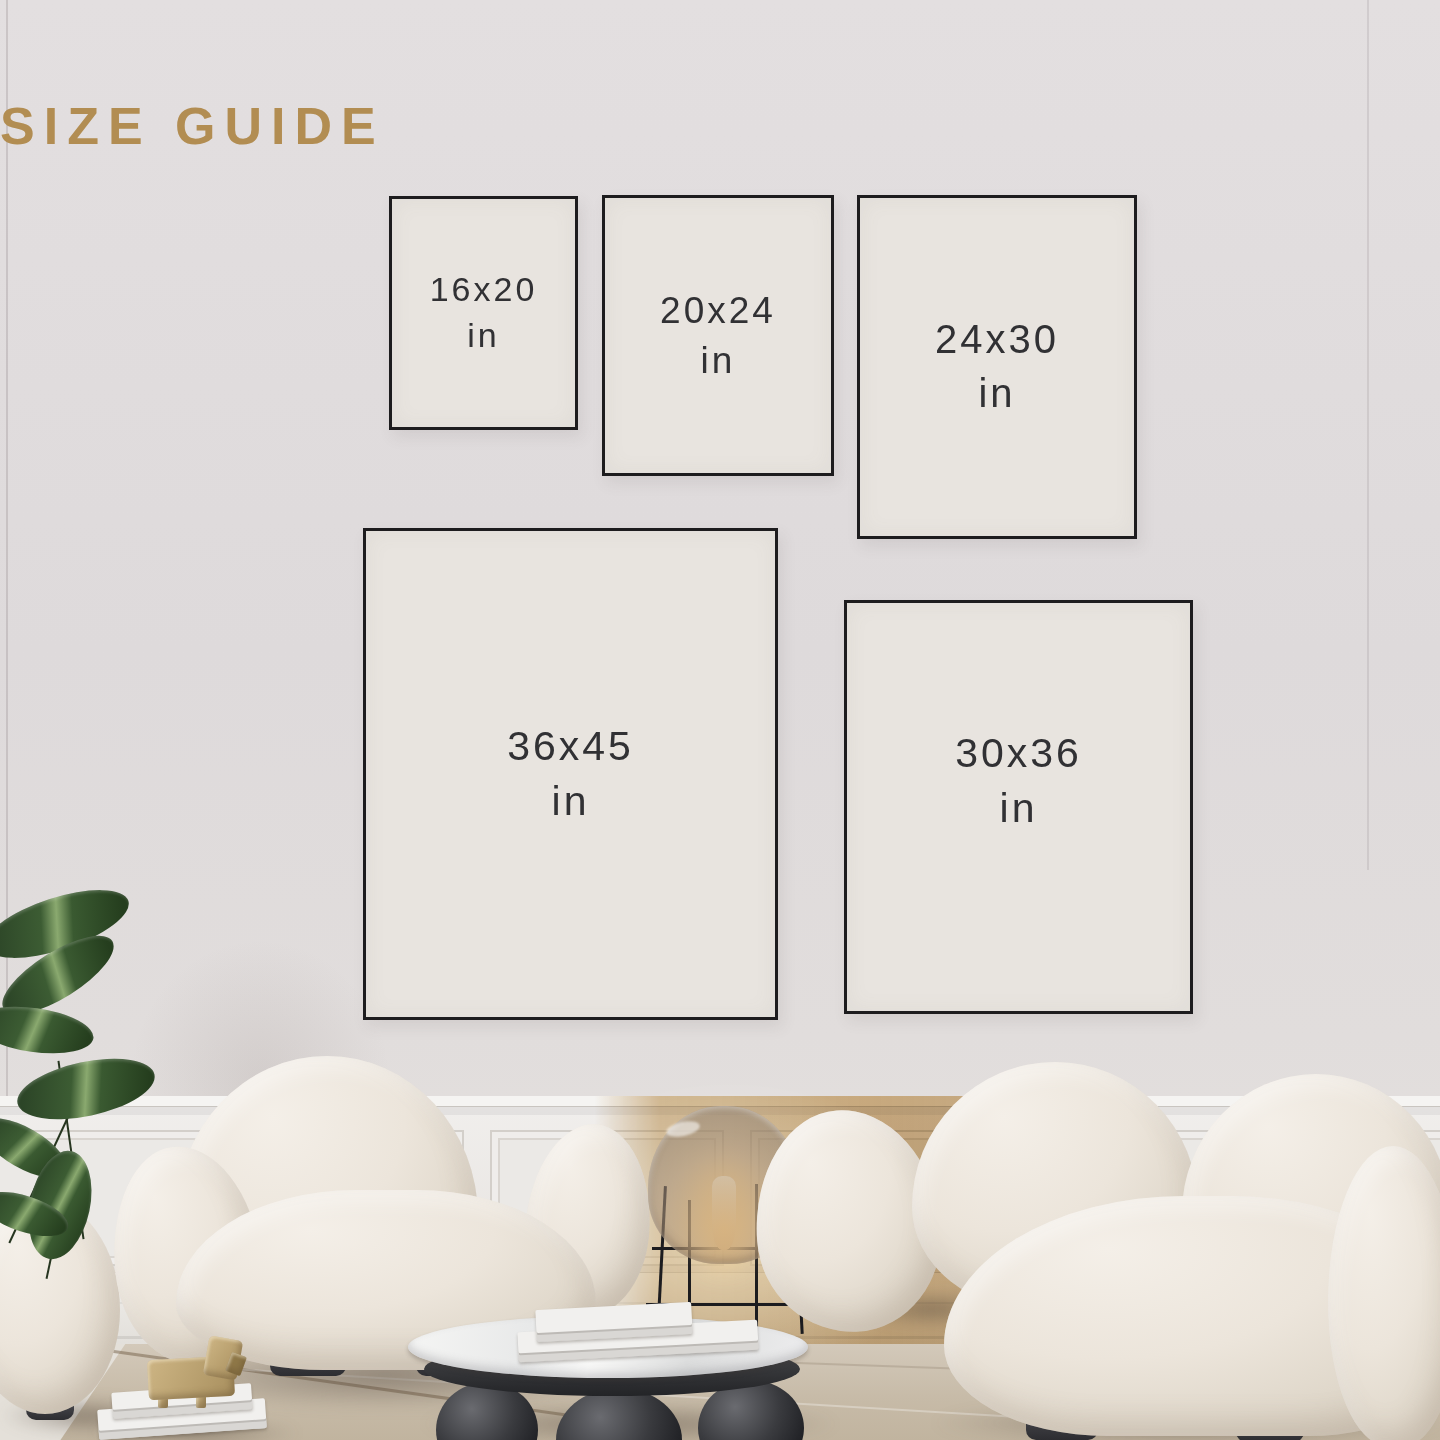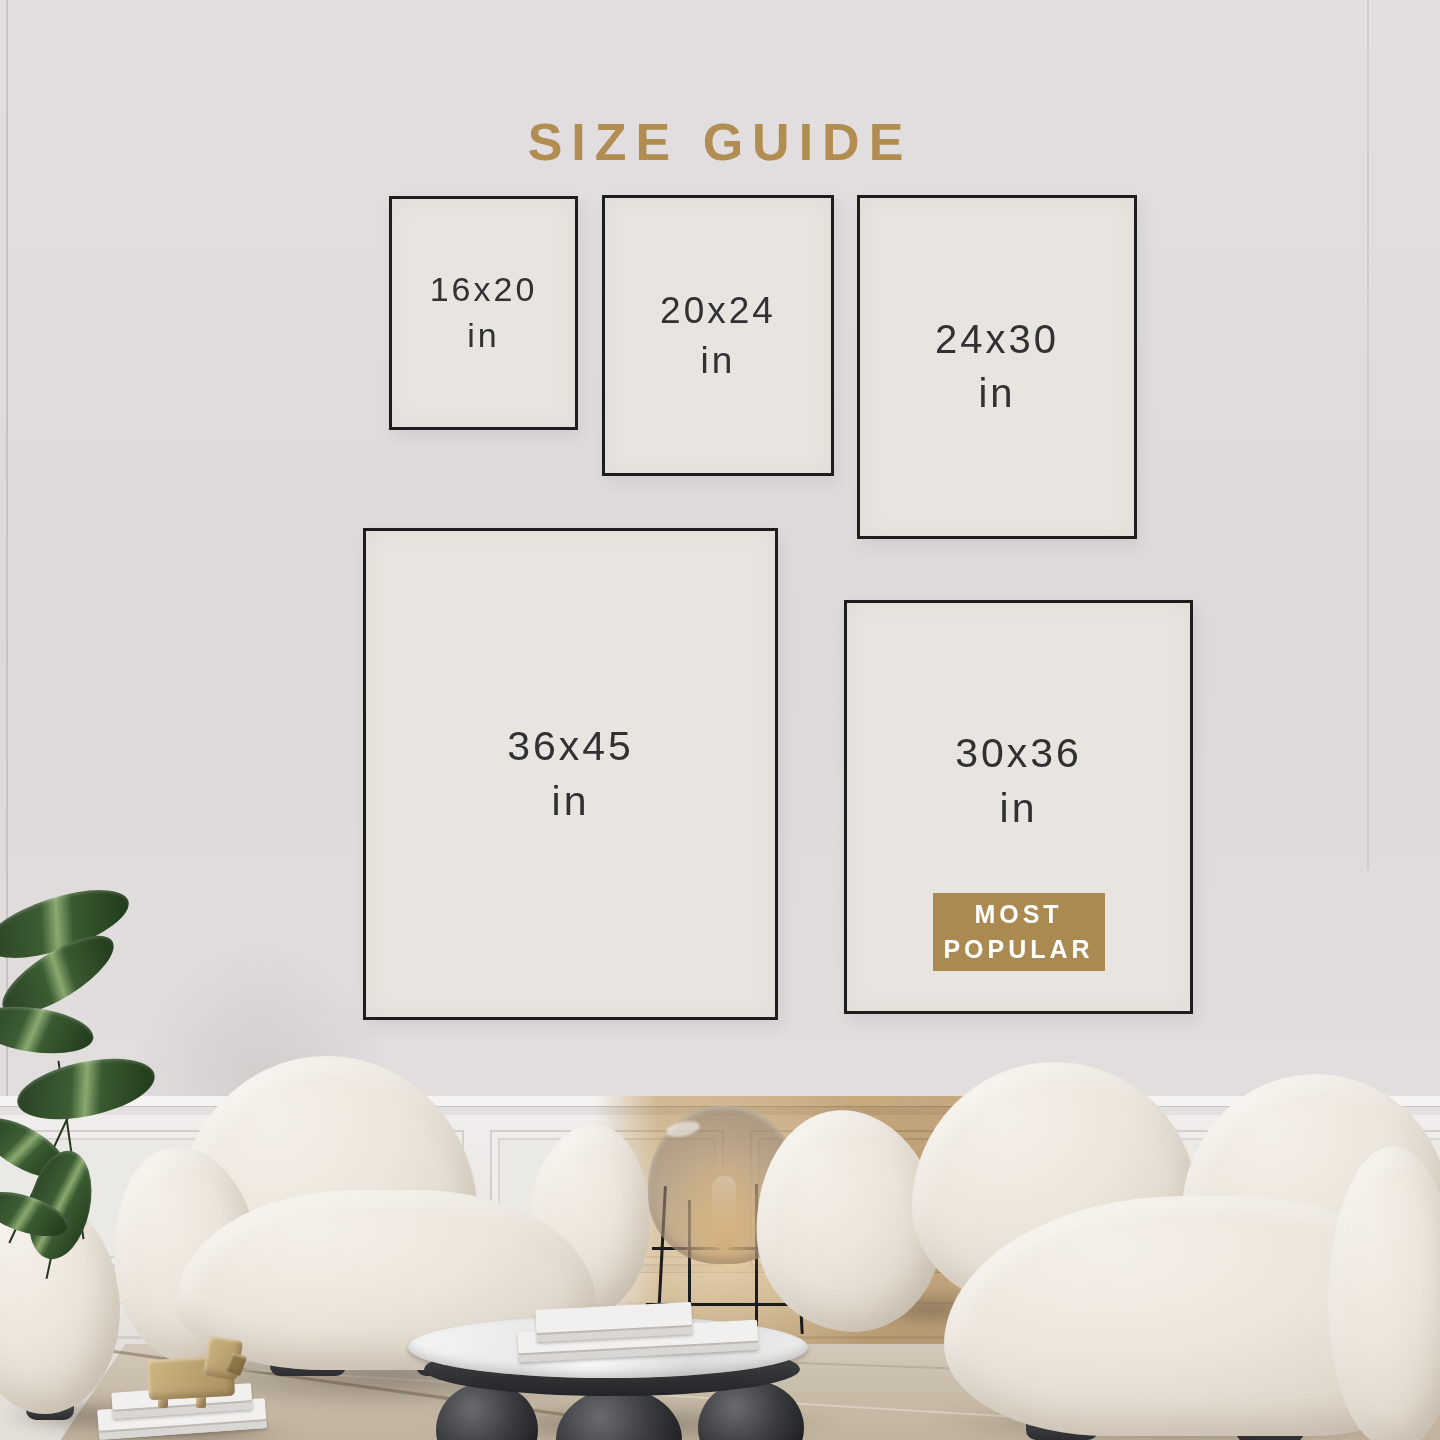--- a/index.html
+++ b/index.html
@@ -8,21 +8,21 @@
          background:linear-gradient(180deg,#e3dfe0 0%,#dedadb 45%,#e1dddc 72%,#e7e4e1 100%);}
 
   
   .wall-line{position:absolute;background:rgba(140,130,132,.28);}
   .wall-line.left{left:6px;top:0;width:2px;height:1140px;}
   .wall-line.right{left:1367px;top:0;width:2px;height:870px;opacity:.7;}
   .wall-shadow-blob{position:absolute;left:130px;top:940px;width:260px;height:280px;z-index:1;
     background:radial-gradient(closest-side,rgba(120,105,100,.14),rgba(120,105,100,0));}
 
   
-  .guide-title{position:absolute;left:0;top:112px;width:100%;text-align:center;z-index:8;
+  .guide-title{position:absolute;left:0;top:96px;width:100%;z-index:8;
     font-size:52px;font-weight:700;letter-spacing:9px;color:#b28d52;}
   .size-box{position:absolute;z-index:8;background:#e8e4df;border:3px solid #1d1c1e;
     display:flex;align-items:center;justify-content:center;text-align:center;
     color:#313134;box-shadow:4px 7px 14px rgba(90,80,75,.10), inset 0 0 22px rgba(120,110,100,.07);}
   .size-label{font-weight:300;letter-spacing:3px;line-height:1.34;}
   .size-label span{display:block;}
   .sb1{left:389px;top:196px;width:183px;height:228px;font-size:34px;}
   .sb2{left:602px;top:195px;width:226px;height:275px;font-size:37px;}
   .sb3{left:857px;top:195px;width:274px;height:338px;font-size:40px;}
   .sb4{left:363px;top:528px;width:409px;height:486px;font-size:41px;}
@@ -156,24 +156,20 @@
     <div class="size-label">
       <span>36x45</span>
       <span>in</span>
     </div>
   </div>
   <div class="size-box sb5">
     <div class="size-label">
       <span>30x36</span>
       <span>in</span>
     </div>
-    <div class="badge">
-      <span>MOST</span>
-      <span>POPULAR</span>
-    </div>
   </div>
 
   <div class="soft-shadow" style="left:0;top:1398px;width:170px;height:36px;z-index:9"></div>
   <div class="foot" style="left:26px;top:1394px;width:48px;height:26px;z-index:9"></div>
   <div class="cream" style="left:-30px;top:1198px;width:150px;height:216px;z-index:10;border-radius:46% 54% 50% 50%/52% 52% 48% 48%"></div>
 
   <div class="soft-shadow" style="left:150px;top:1340px;width:470px;height:70px;z-index:11"></div>
   <div class="foot" style="left:270px;top:1336px;width:76px;height:40px;z-index:11"></div>
   <div class="foot" style="left:416px;top:1342px;width:66px;height:34px;z-index:11"></div>
   <div class="cream" style="left:176px;top:1056px;width:302px;height:278px;z-index:12;border-radius:50% 50% 46% 46%/58% 58% 42% 42%"></div>

